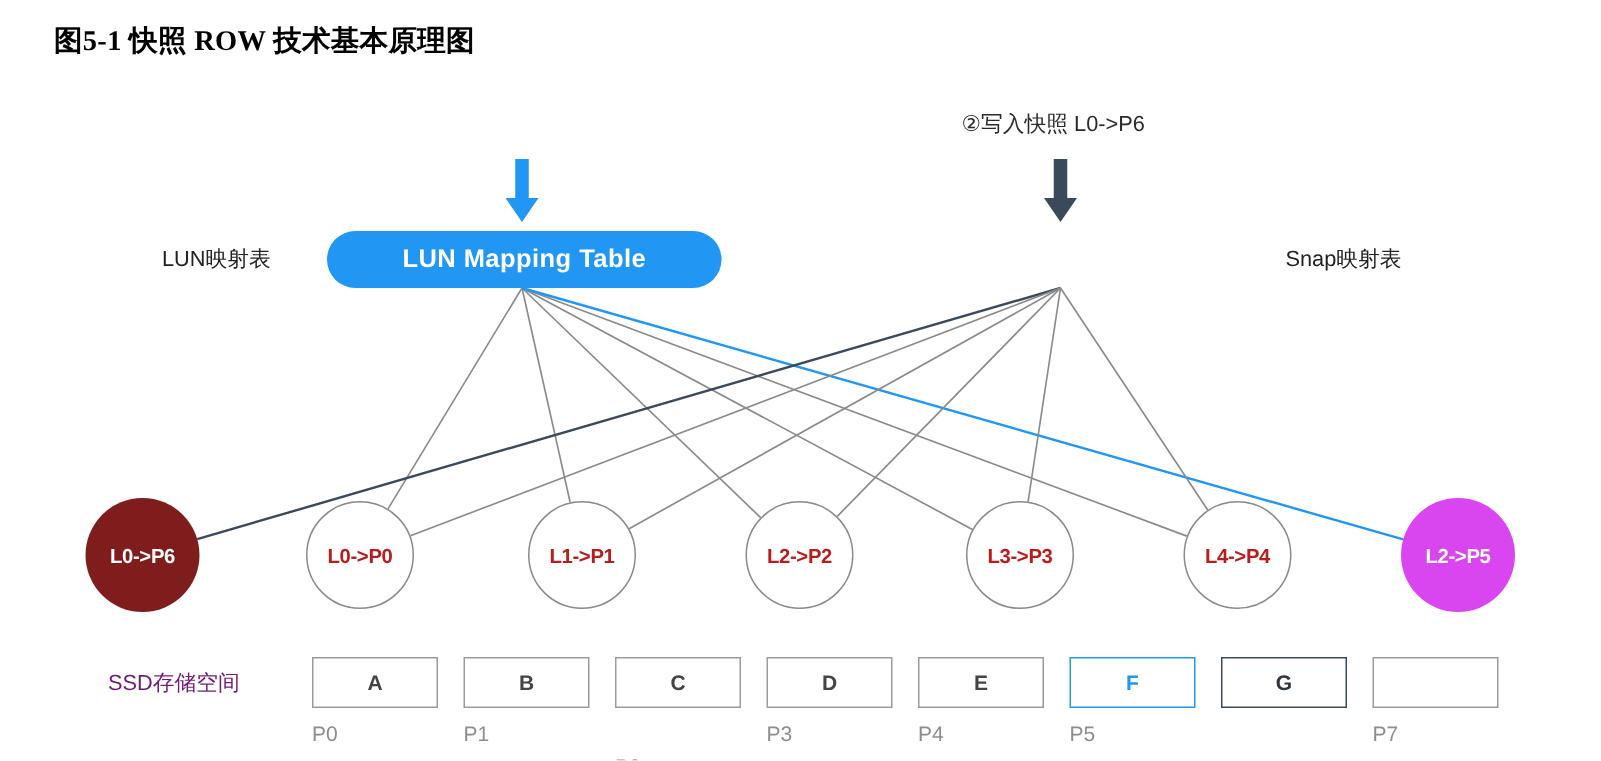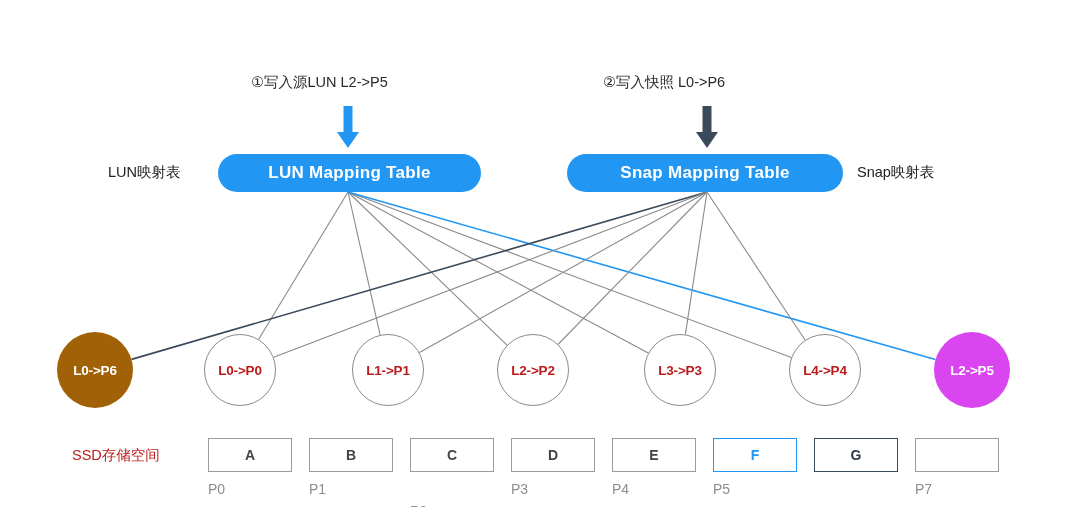--- a/index.html
+++ b/index.html
@@ -33,21 +33,21 @@
   }
 
   
   .step-caption {
     position: absolute;
     font-size: 14.5px;
     color: #2a2a2a;
     white-space: nowrap;
   }
   #step-1 { left: 251px; top: 73px; }
-  #step-2 { left: 603px; top: 73px; }
+  #step-2 { left: 641px; top: 73px; }
 
   
   .arrow-svg {
     position: absolute;
     overflow: visible;
   }
   #arrow-1 { left: 334px; top: 106px; }
   #arrow-2 { left: 693px; top: 106px; }
 
   
@@ -99,37 +99,37 @@
     letter-spacing: -0.2px;
     box-sizing: border-box;
     white-space: nowrap;
   }
   .node-circle.plain {
     background: #ffffff;
     border: 1.3px solid #8a8a8a;
     color: #b91c1c;
   }
   .node-circle.filled-gray {
-    background: #a16207;
+    background: #7f1d1d;
     border: none;
     color: #ffffff;
   }
   .node-circle.filled-blue {
     background: #d946ef;
     border: none;
     color: #ffffff;
   }
 
   
   #ssd-label {
     position: absolute;
     left: 72px;
     top: 446px;
     font-size: 14.5px;
-    color: #b91c1c;
+    color: #701a75;
     white-space: nowrap;
   }
   .ssd-cell {
     position: absolute;
     width: 84px;
     height: 34px;
     top: 438px;
     box-sizing: border-box;
     display: flex;
     align-items: center;
@@ -151,22 +151,22 @@
     text-align: left;
     font-size: 14px;
     color: #8d8d8d;
   }
 </style>
 </head>
 <body>
 
 <div id="page">
 
-
-  <div class="step-caption" id="step-1">①写入源LUN L2-&gt;P5</div>
+  <div class="fig-title">图5-1  快照 ROW 技术基本原理图</div>
+
   <div class="step-caption" id="step-2">②写入快照 L0-&gt;P6</div>
 
   <svg class="arrow-svg" id="arrow-1" width="28" height="44" viewBox="0 0 28 44">
     <polygon points="9.5,0 18.5,0 18.5,26 25,26 14,42 3,26 9.5,26" fill="#2196f3"></polygon>
   </svg>
   <svg class="arrow-svg" id="arrow-2" width="28" height="44" viewBox="0 0 28 44">
     <polygon points="9.5,0 18.5,0 18.5,26 25,26 14,42 3,26 9.5,26" fill="#3b4a5a"></polygon>
   </svg>
 
   <svg id="link-layer">
@@ -182,21 +182,20 @@
         <line x1="707" y1="192" x2="131.48800270640749" y2="359.38747633702525" stroke="#3b4a5a" stroke-width="1.6"></line>
         <line x1="707" y1="192" x2="273.63927569953887" y2="357.17817757062545" stroke="#8a8a8a" stroke-width="1.1"></line>
         <line x1="707" y1="192" x2="419.4370677349485" y2="352.4583133015021" stroke="#8a8a8a" stroke-width="1.1"></line>
         <line x1="707" y1="192" x2="558.1649484162549" y2="344.2565470224519" stroke="#8a8a8a" stroke-width="1.1"></line>
         <line x1="707" y1="192" x2="685.3989169925608" y2="334.4071398268215" stroke="#8a8a8a" stroke-width="1.1"></line>
         <line x1="707" y1="192" x2="805.1086621396811" y2="339.99442254968847" stroke="#8a8a8a" stroke-width="1.1"></line>
       </g>
     </svg>
 
   <div class="map-bar" id="lun-bar">LUN Mapping Table</div>
-  <div class="map-bar" id="snap-bar">Snap Mapping Table</div>
 
   <div class="side-label" id="lun-side-label">LUN映射表</div>
   <div class="side-label" id="snap-side-label">Snap映射表</div>
 
   <div id="nodes-layer">
       <div class="node-circle filled-gray" style="left: 57px; top: 332px; width: 76px; height: 76px;">L0-&gt;P6</div>
       <div class="node-circle plain" style="left: 204px; top: 334px; width: 72px; height: 72px;">L0-&gt;P0</div>
       <div class="node-circle plain" style="left: 352px; top: 334px; width: 72px; height: 72px;">L1-&gt;P1</div>
       <div class="node-circle plain" style="left: 497px; top: 334px; width: 72px; height: 72px;">L2-&gt;P2</div>
       <div class="node-circle plain" style="left: 644px; top: 334px; width: 72px; height: 72px;">L3-&gt;P3</div>

